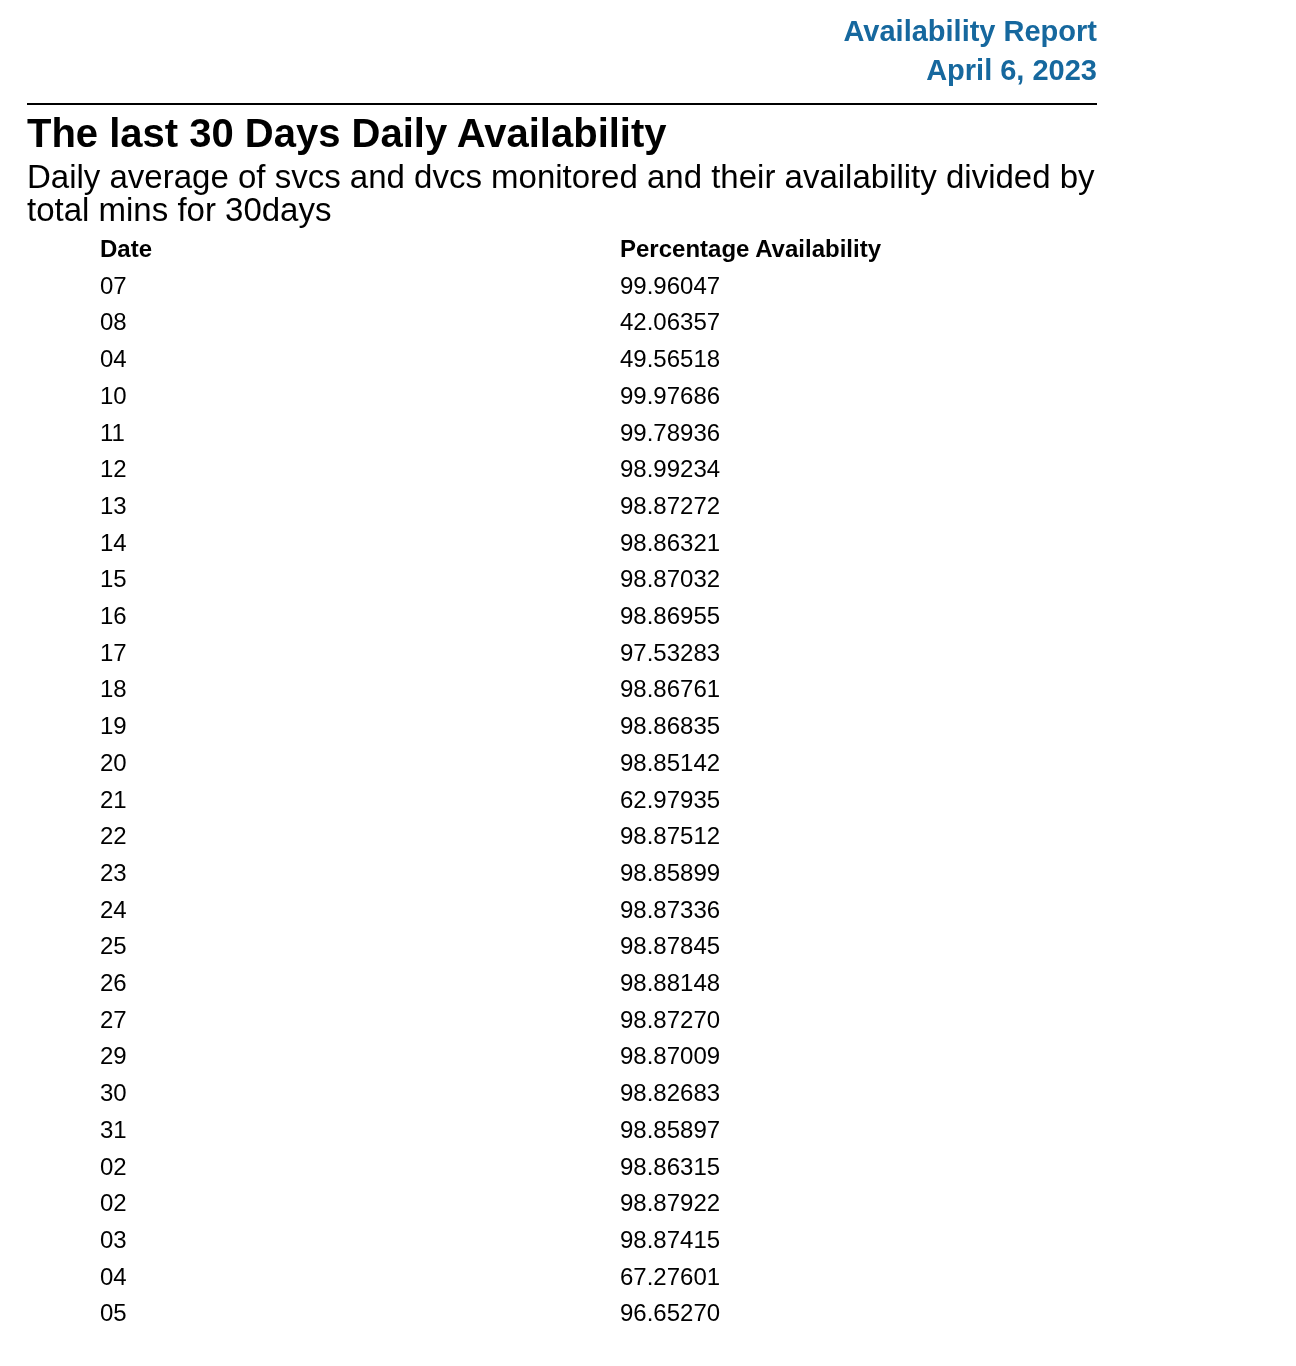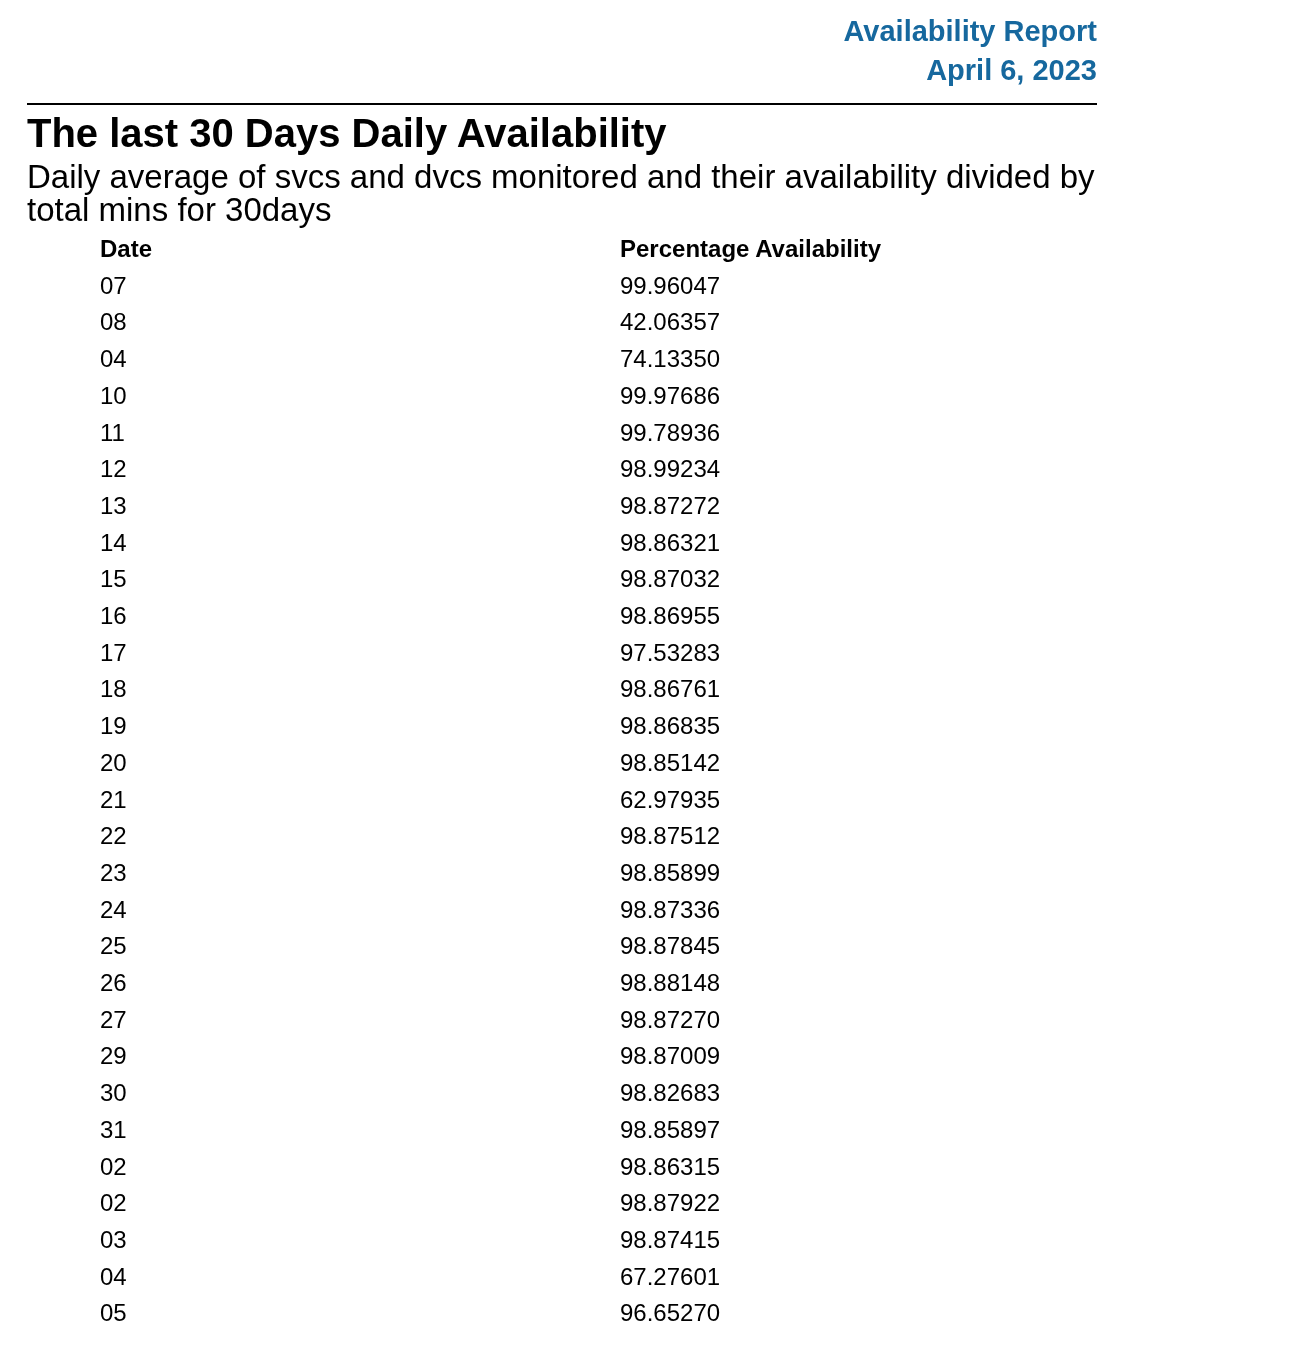--- a/index.html
+++ b/index.html
@@ -87,21 +87,21 @@
       <td>99.96047</td>
     </tr>
 
     <tr>
       <td class="col-date">08</td>
       <td>42.06357</td>
     </tr>
 
     <tr>
       <td class="col-date">04</td>
-      <td>74.13350</td>
+      <td>49.56518</td>
     </tr>
 
     <tr>
       <td class="col-date">10</td>
       <td>99.97686</td>
     </tr>
 
     <tr>
       <td class="col-date">11</td>
       <td>99.78936</td>

